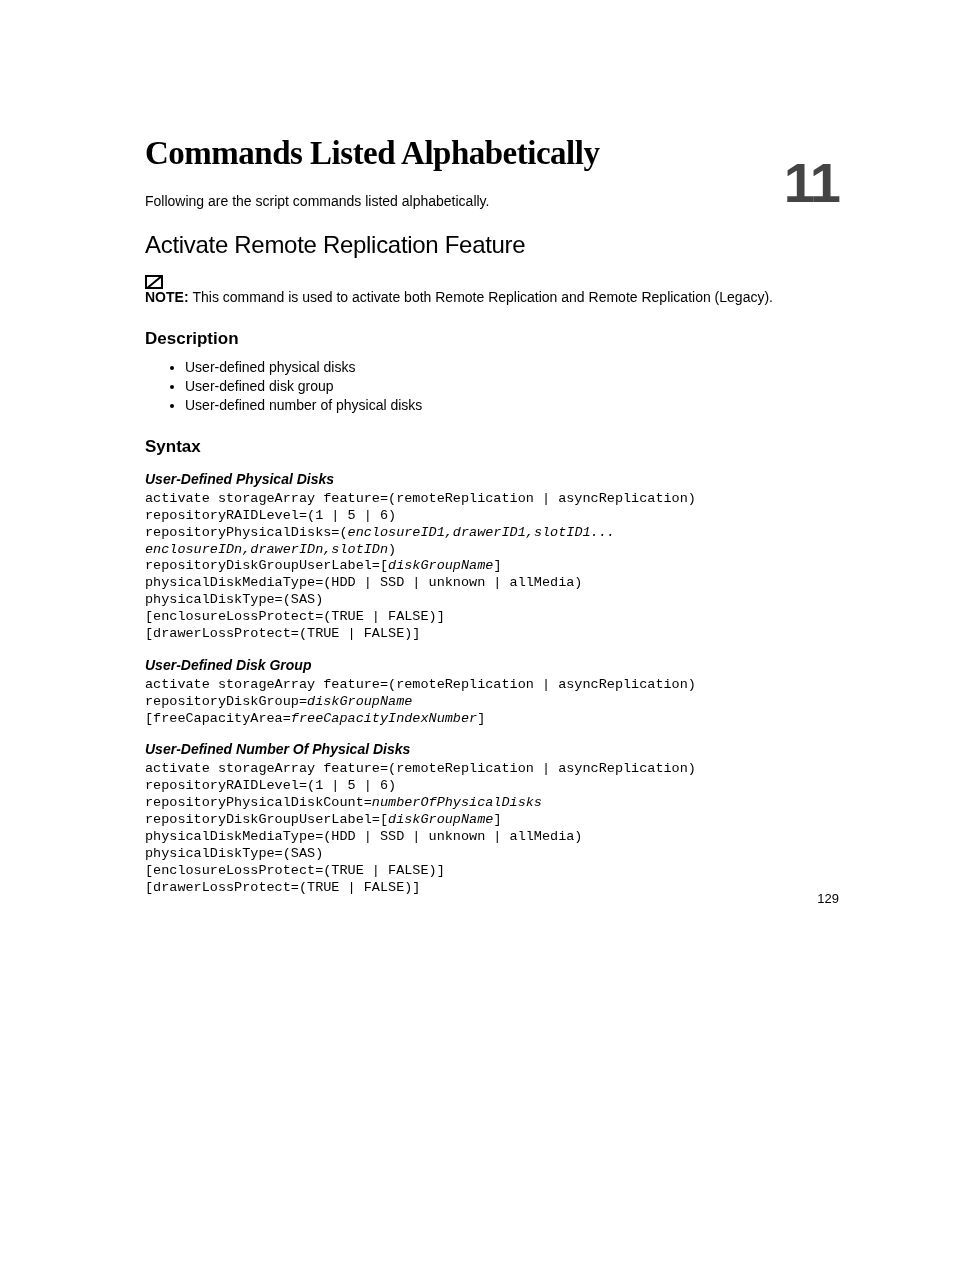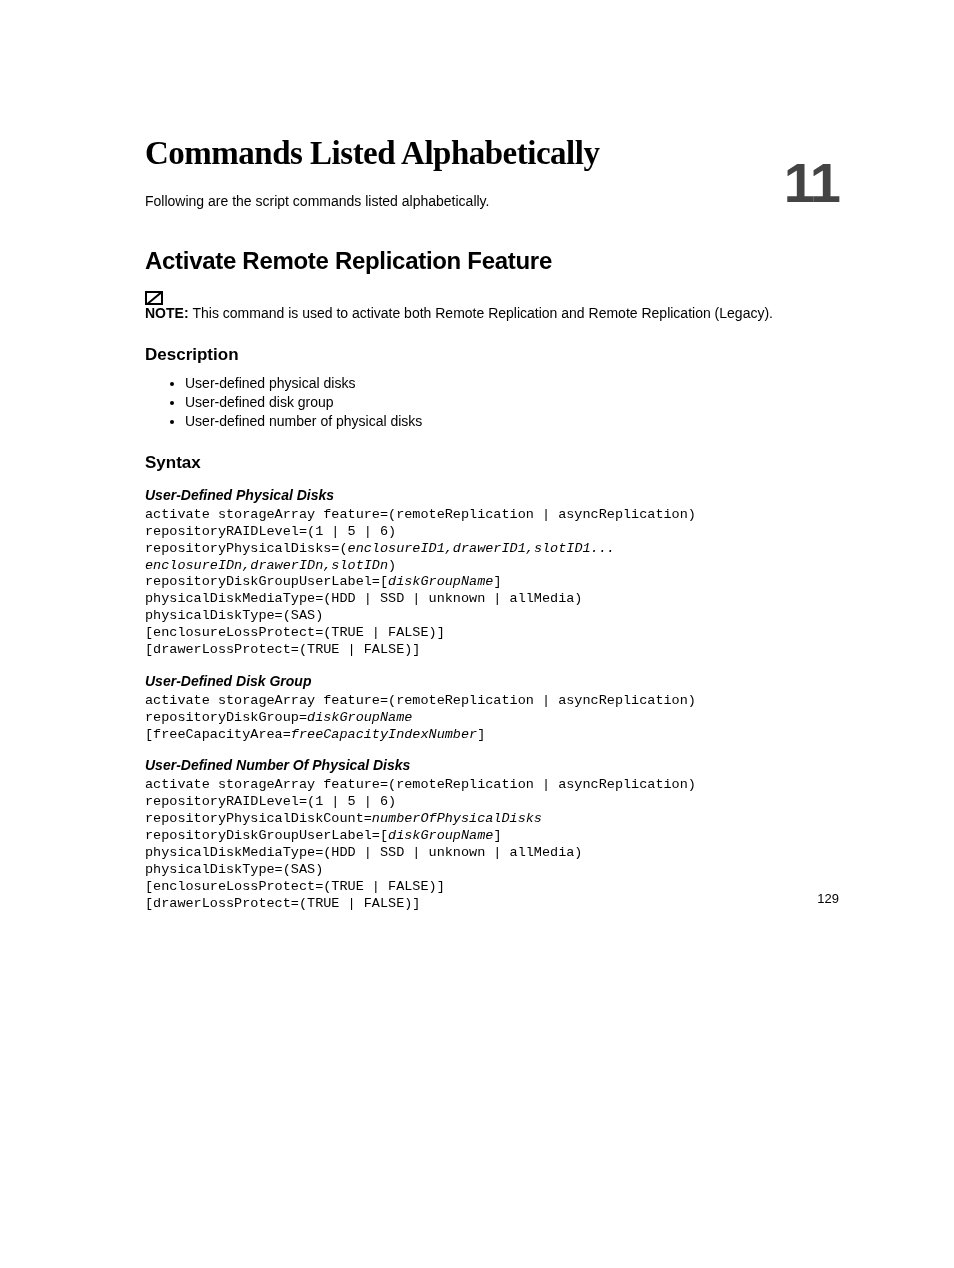--- a/index.html
+++ b/index.html
@@ -34,23 +34,23 @@
     letter-spacing: -0.5px;
   }
   p.intro, p.body {
     font-size: 14px;
     font-family: "Arial Narrow", Arial, sans-serif;
     margin: 10px 0 18px 0;
     line-height: 1.35;
   }
   h2.section {
     font-size: 24px;
-    font-weight: bold;
+    font-weight: normal;
     font-family: "Arial Narrow", Arial, sans-serif;
-    margin: 36px 0 14px 0;
+    margin: 20px 0 14px 0;
     letter-spacing: -0.3px;
   }
   .note-row {
     display: flex;
     align-items: flex-start;
     margin: 8px 0 20px 0;
     flex-direction: column;
   }
   .note-icon {
     width: 18px;

